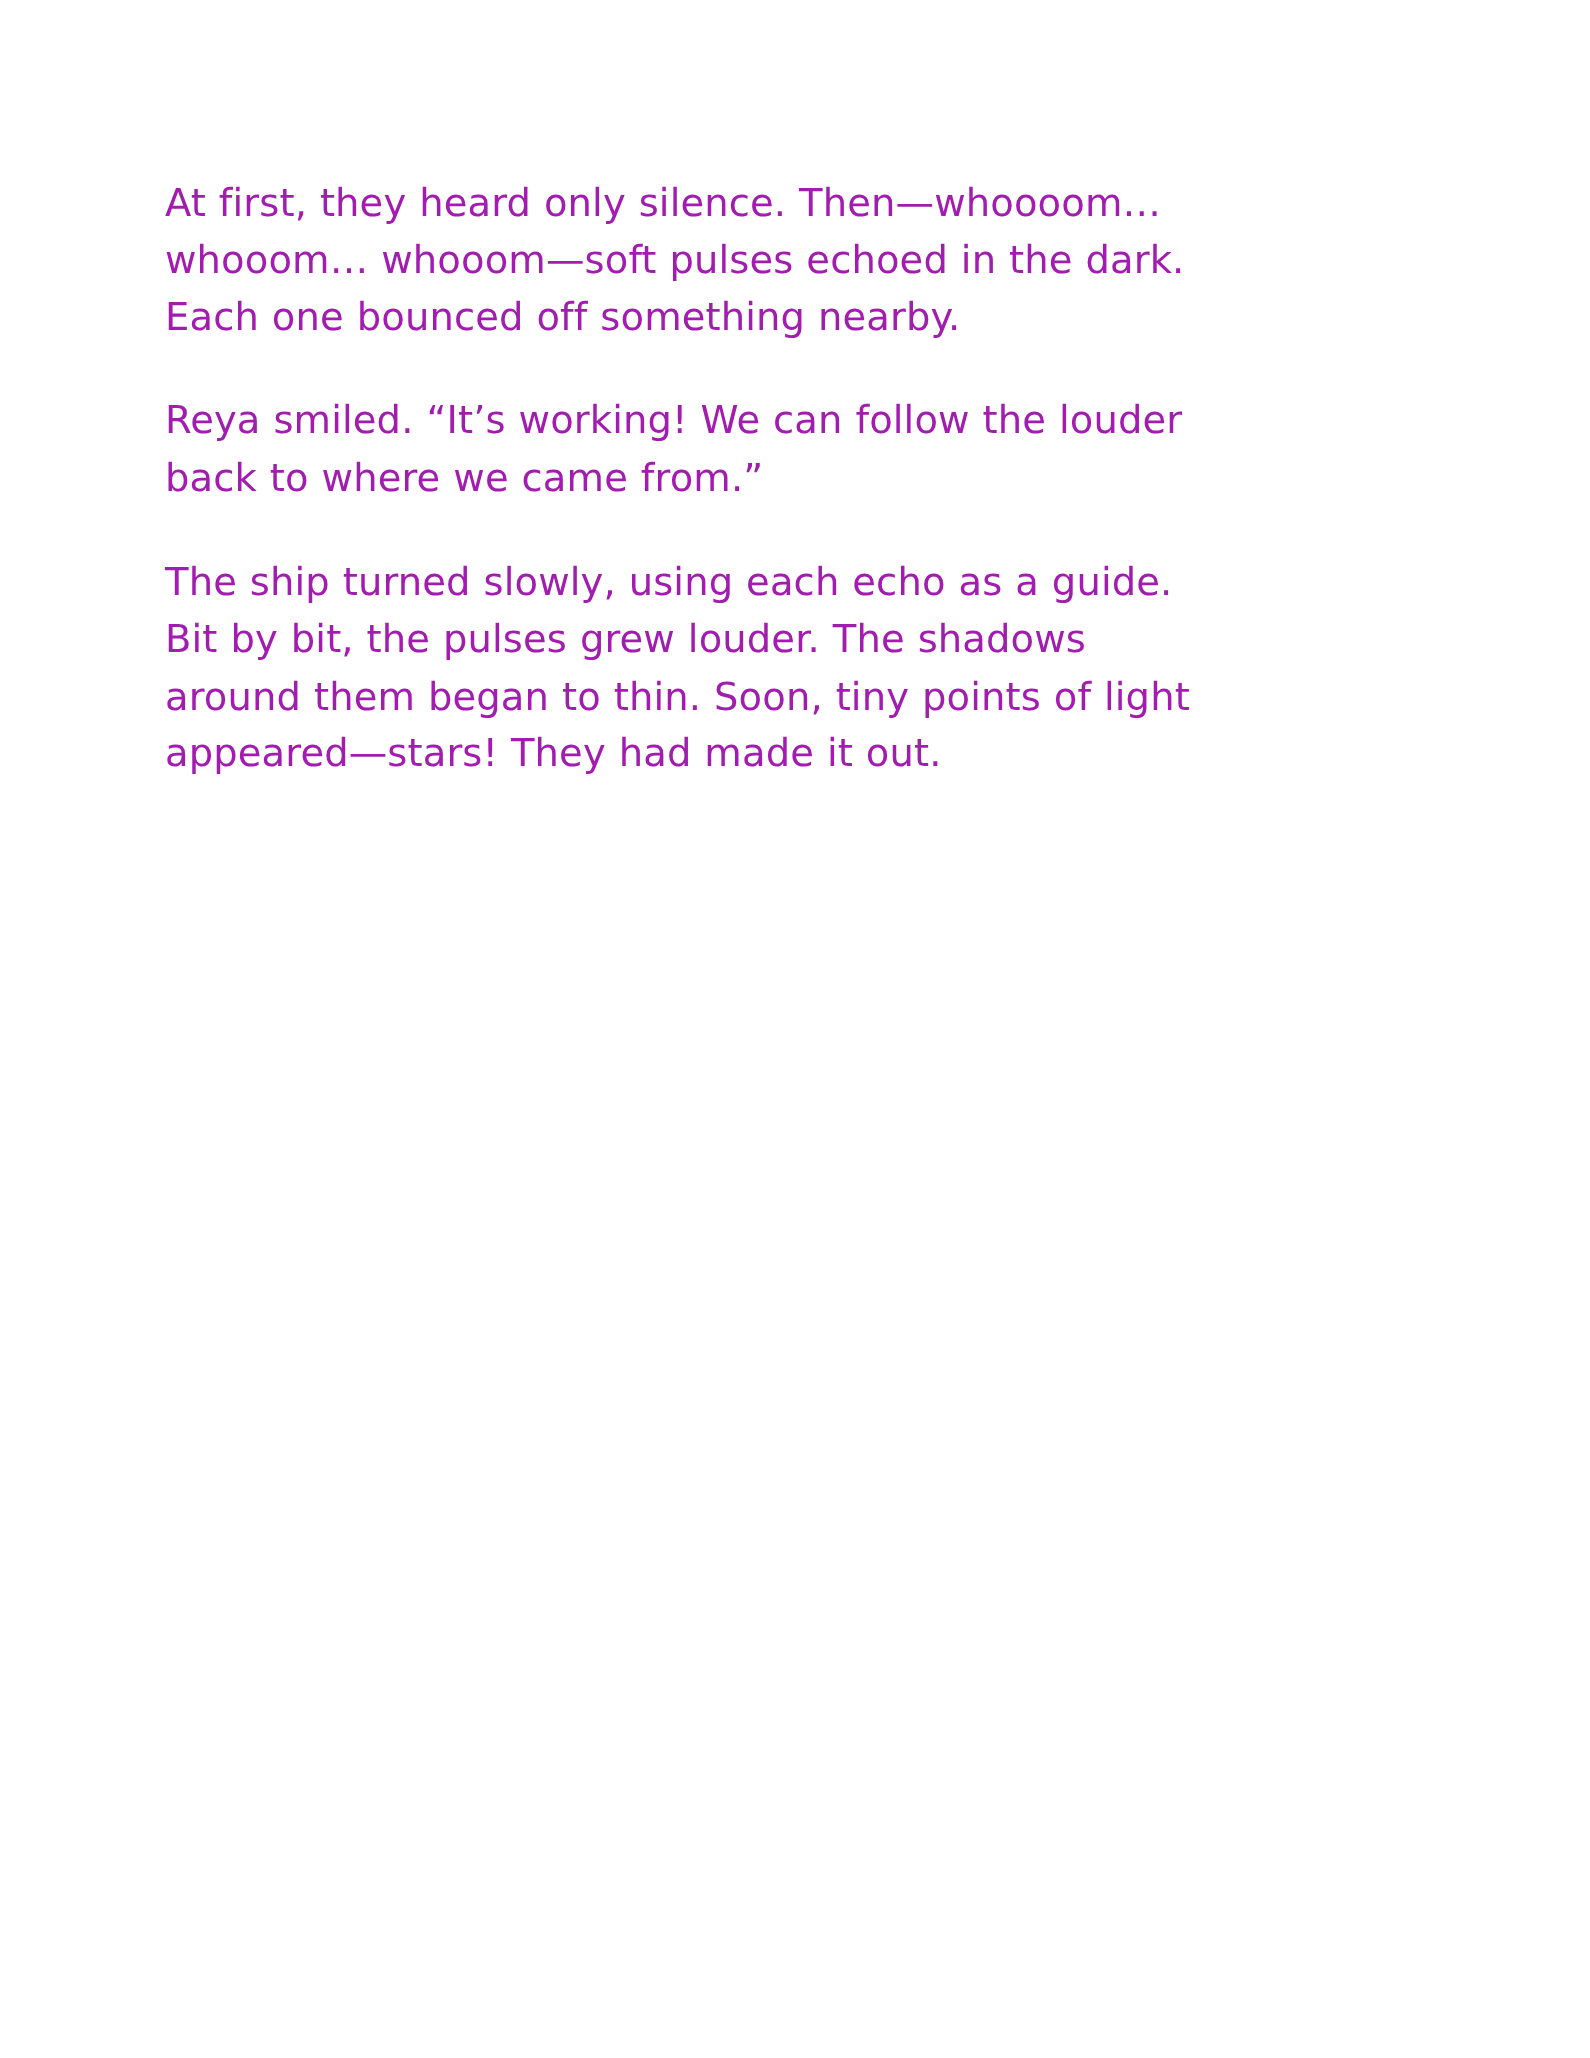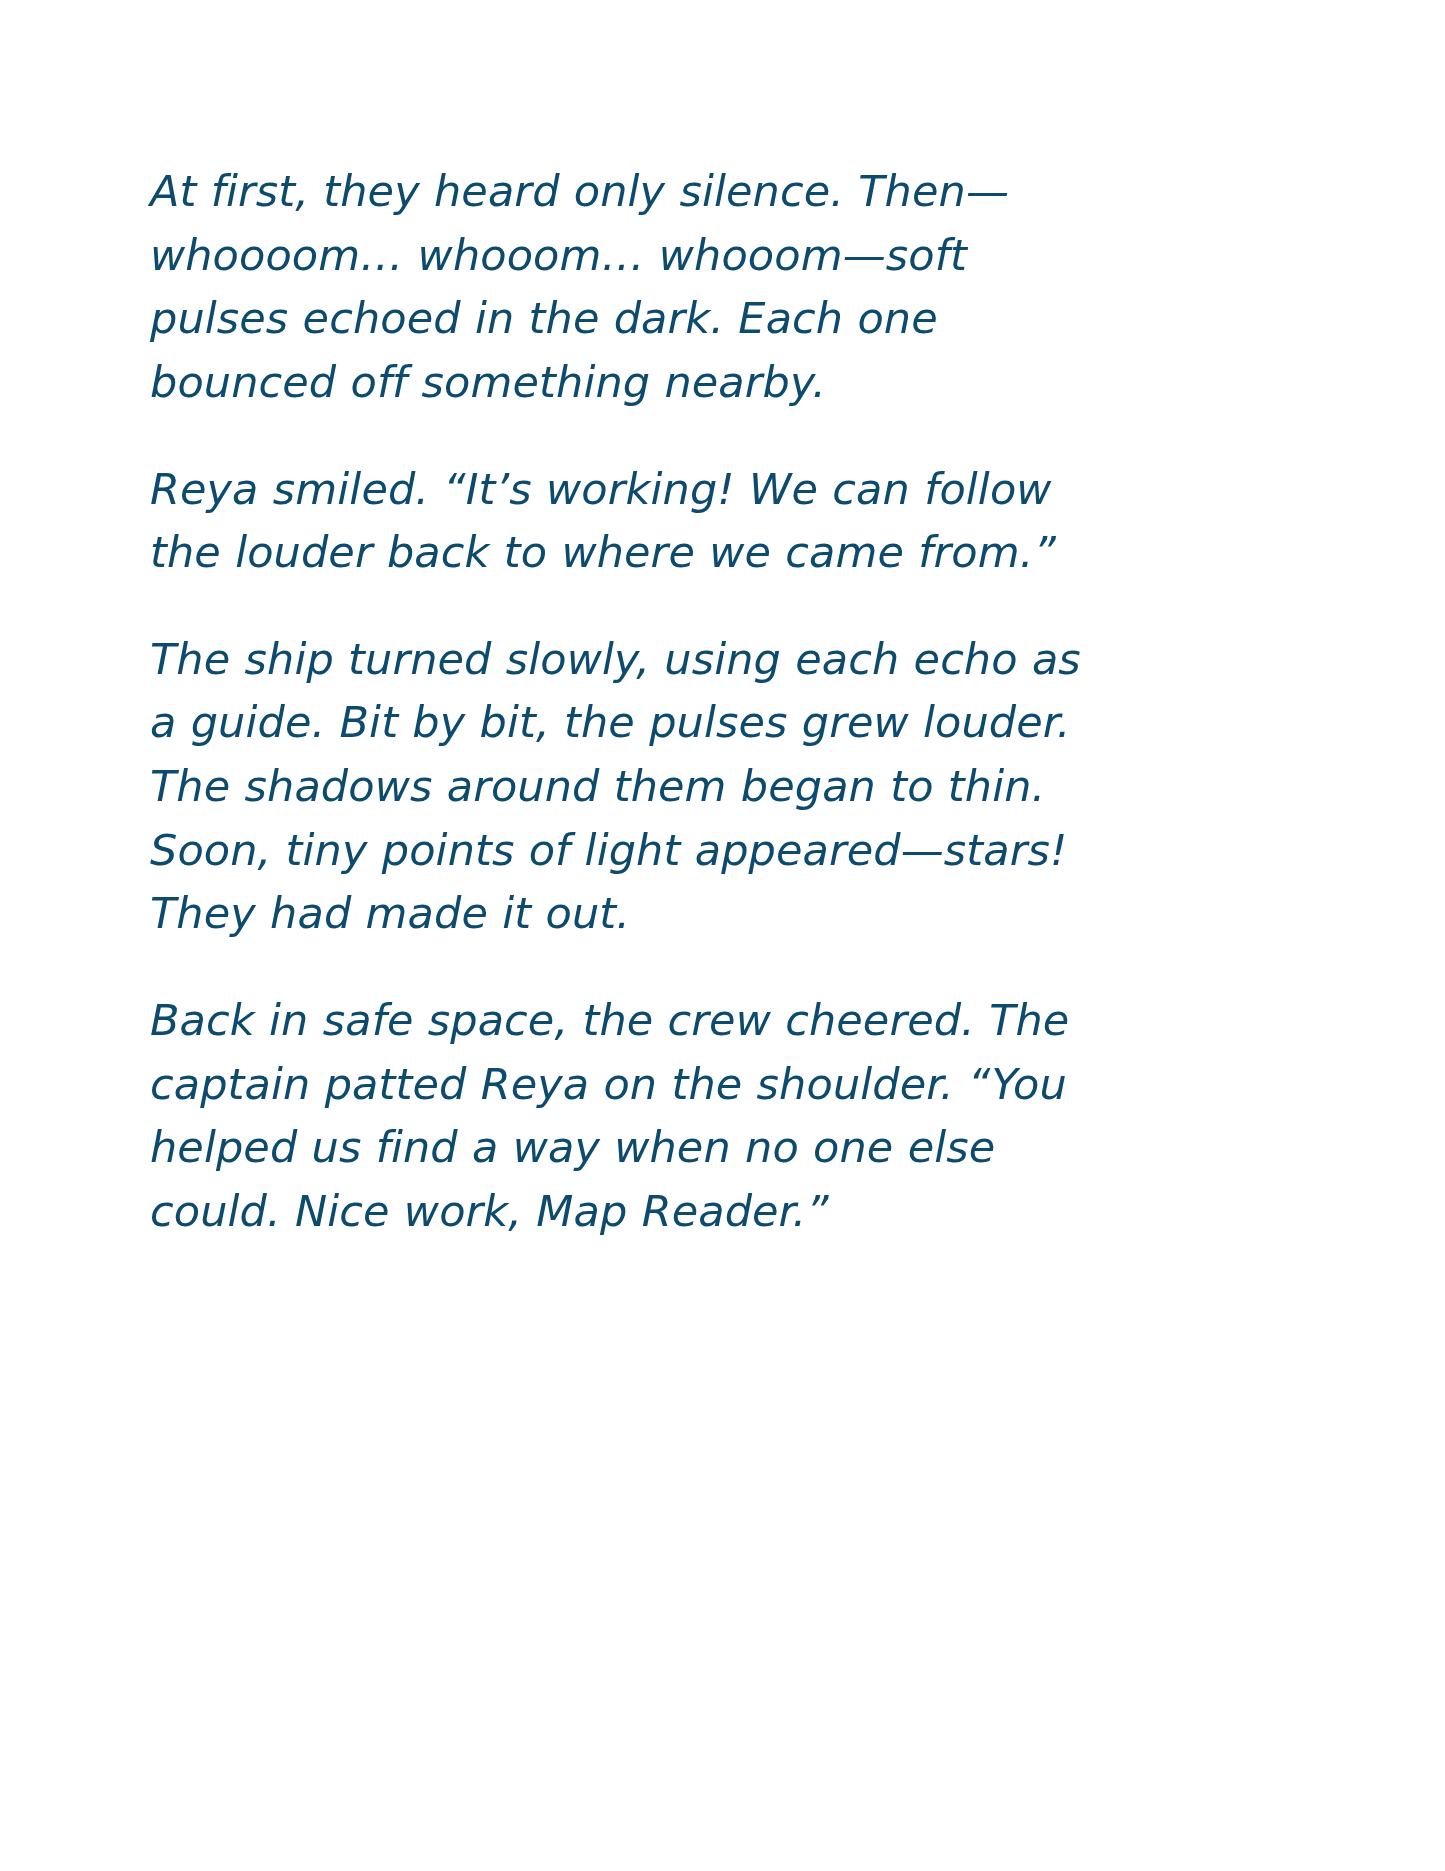--- a/index.html
+++ b/index.html
@@ -17,35 +17,33 @@
     box-sizing: border-box;
     width: 1445px;
     height: 1871px;
     background: #ffffff;
     padding: 160px 150px 0 150px;
   }
   .doc-body {
     width: 945px;
   }
   .para {
-    font-size: 43px;
+    font-size: 35px;
     line-height: 1.48;
     letter-spacing: 0.1px;
-    color: #0c4a6e;
+    color: #a21caf;
     margin: 0 0 43px 0;
     word-spacing: 0.5px;
-    font-style: italic;
   }
   .para:last-child {
     margin-bottom: 0;
   }
 </style>
 </head>
 <body>
 
 <div class="page">
   <div class="doc-body">
     <p class="para">At first, they heard only silence. Then—whoooom… whooom… whooom—soft pulses echoed in the dark. Each one bounced off something nearby.</p>
     <p class="para">Reya smiled. “It’s working! We can follow the louder back to where we came from.”</p>
     <p class="para">The ship turned slowly, using each echo as a guide. Bit by bit, the pulses grew louder. The shadows around them began to thin. Soon, tiny points of light appeared—stars! They had made it out.</p>
-    <p class="para">Back in safe space, the crew cheered. The captain patted Reya on the shoulder. “You helped us find a way when no one else could. Nice work, Map Reader.”</p>
   </div>
 </div>
 
 </body></html>

